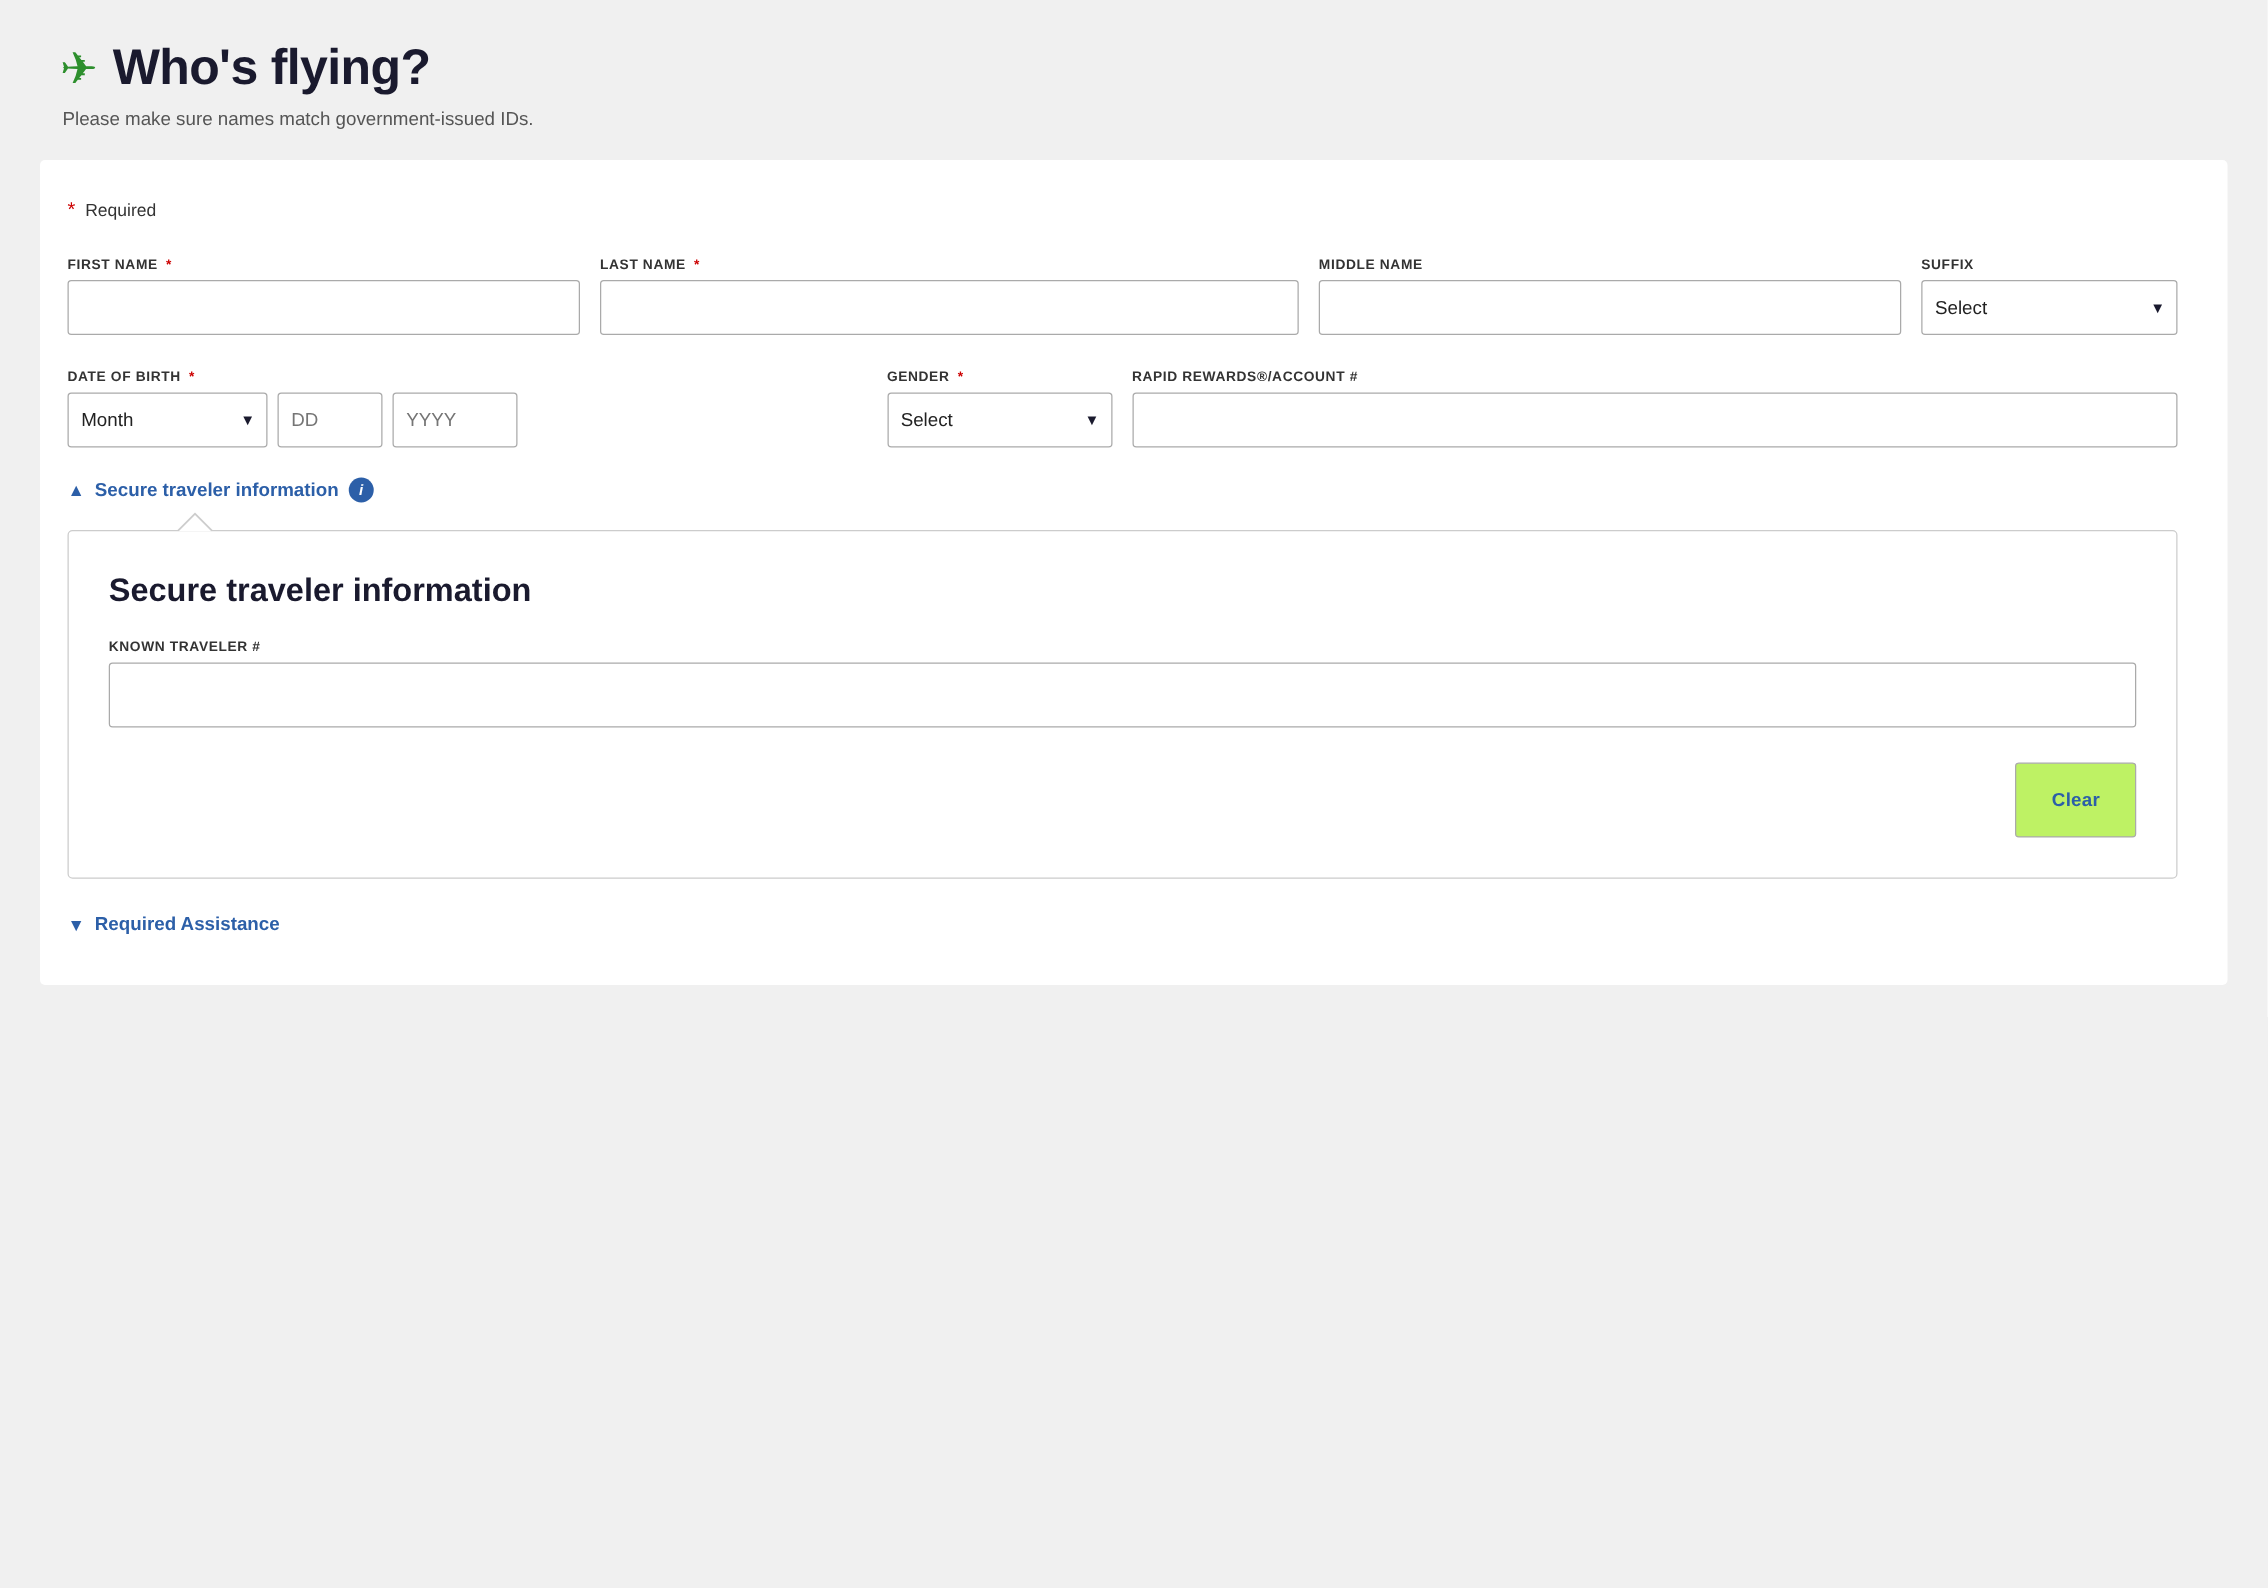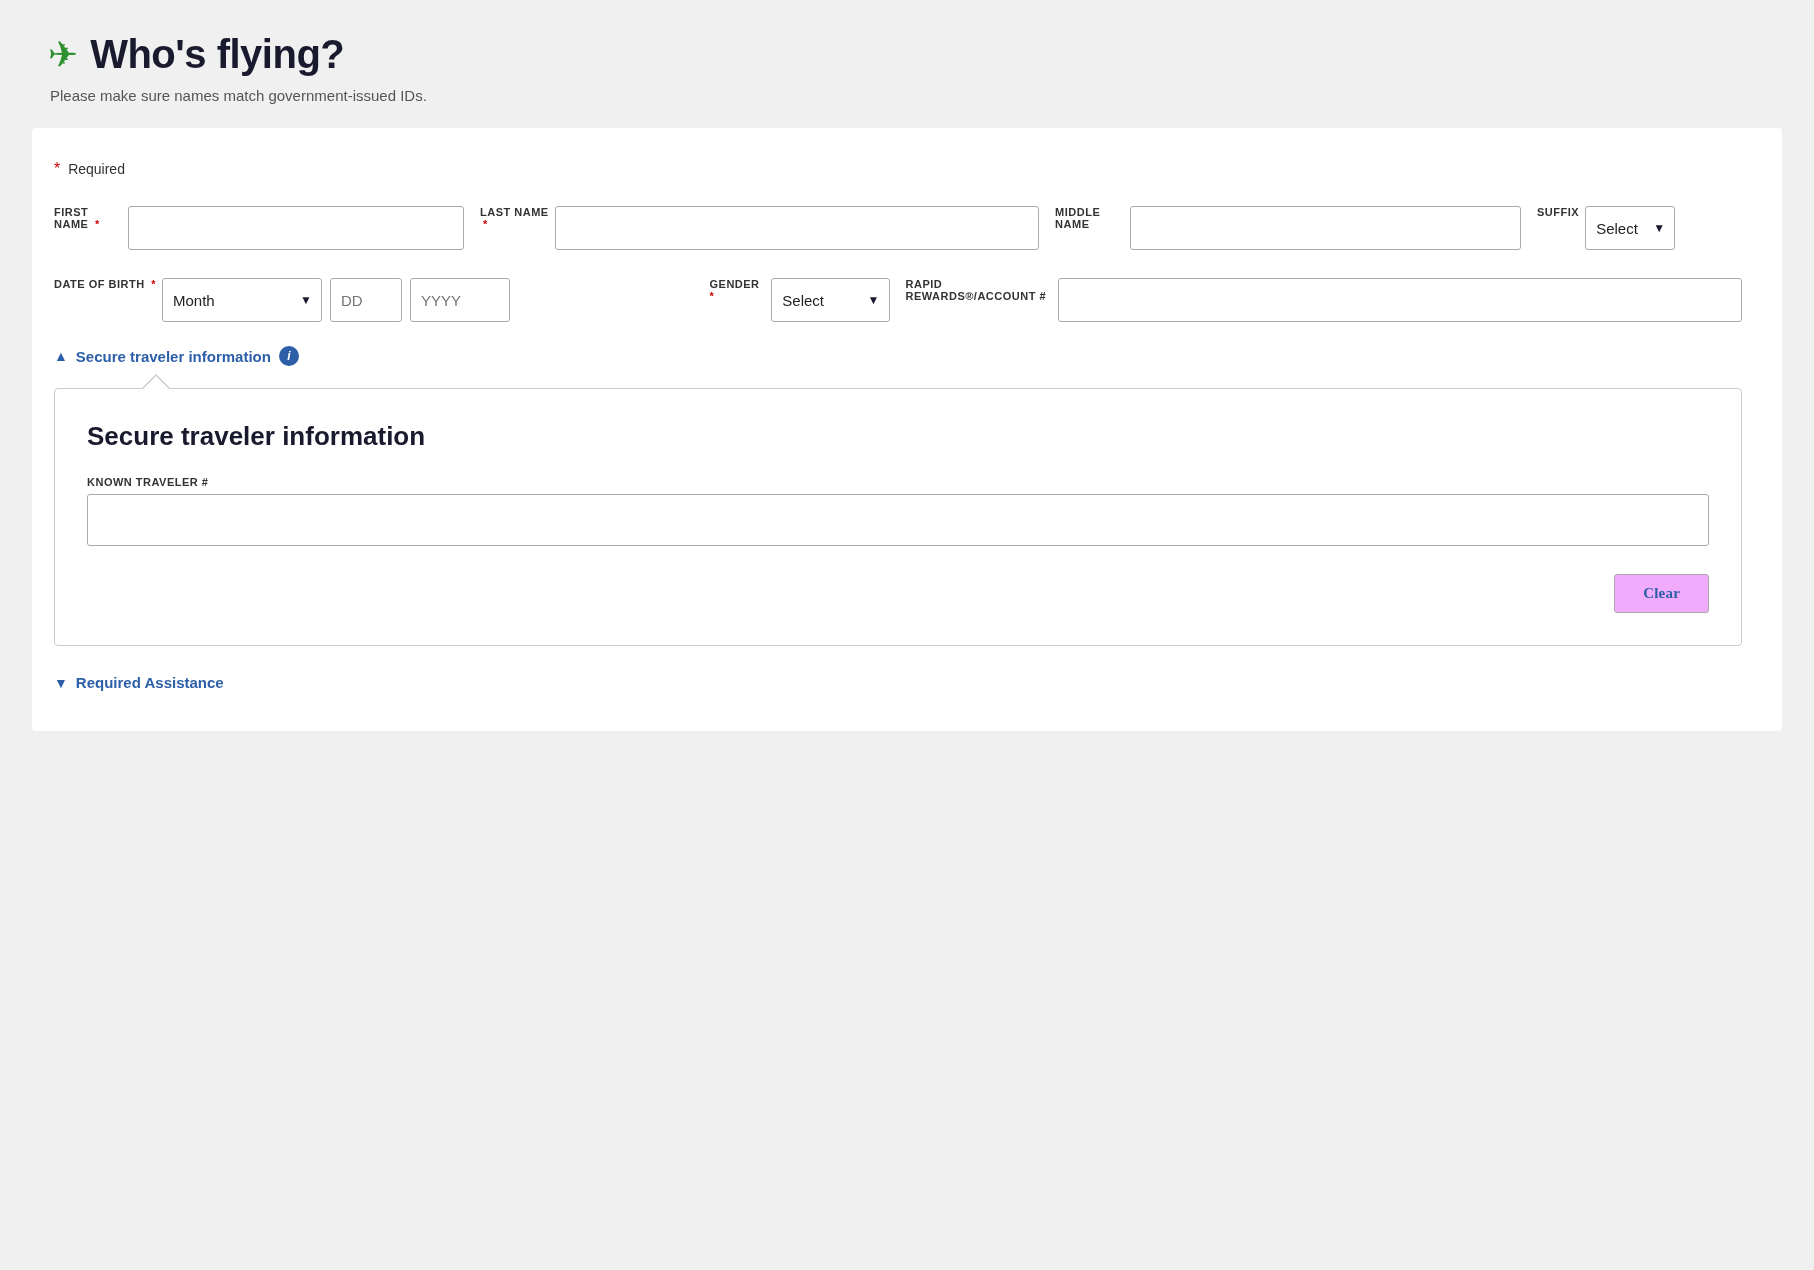--- a/index.html
+++ b/index.html
@@ -68,21 +68,21 @@
     
     .form-row {
       display: flex;
       gap: 16px;
       margin-bottom: 28px;
       align-items: flex-end;
     }
 
     .form-group {
       display: flex;
-      flex-direction: row;
+      flex-direction: column;
       gap: 6px;
     }
 
     .form-group.first-name {
       flex: 2.2;
     }
 
     .form-group.middle-name {
       flex: 2.5;
     }
@@ -152,21 +152,21 @@
     .dob-inputs {
       display: flex;
       gap: 8px;
     }
 
     .dob-month {
       width: 160px;
     }
 
     .dob-dd {
-      width: 72px;
+      width: 84px;
     }
 
     .dob-yyyy {
       width: 100px;
     }
 
     .form-row-2 {
       display: flex;
       gap: 16px;
       margin-bottom: 24px;
@@ -279,31 +279,30 @@
       outline: none;
       width: 100%;
     }
 
     .secure-panel-footer {
       display: flex;
       justify-content: flex-end;
     }
 
     .clear-btn {
-      height: 39px;
+      height: 60px;
       padding: 0 28px;
       border: 1.5px solid #aaa;
       border-radius: 3px;
-      background: #f0abfc;
+      background: #bef264;
       color: #2c5fa8;
       font-size: 15px;
       font-weight: 700;
       cursor: pointer;
       letter-spacing: 0.2px;
-      font-family: Liberation Serif, serif;
     }
 
     
     .special-assistance-toggle {
       display: flex;
       align-items: center;
       gap: 8px;
       margin-top: 28px;
       cursor: pointer;
     }

